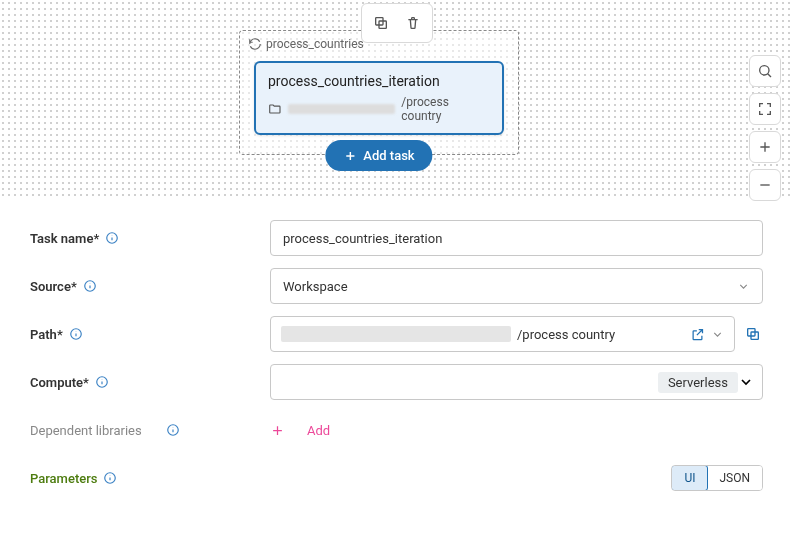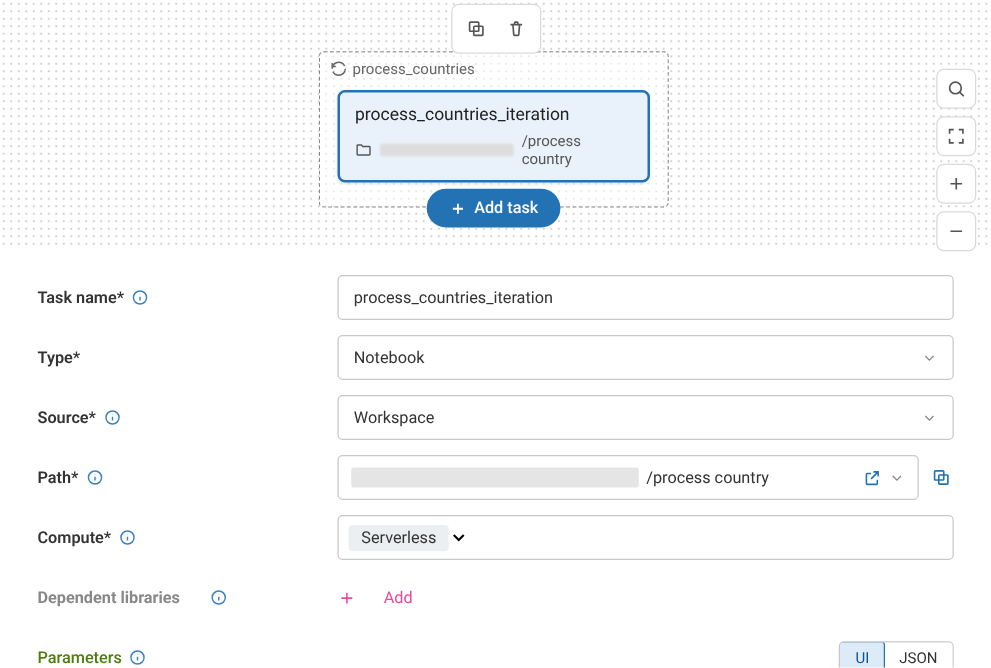--- a/index.html
+++ b/index.html
@@ -3,52 +3,52 @@
 <meta charset="utf-8">
 <style>
 * { box-sizing: border-box; margin: 0; padding: 0; font-family: -apple-system, BlinkMacSystemFont, "Segoe UI", Roboto, sans-serif; }
 body { width: 793px; height: 534px; background: #fff; position: relative; overflow: hidden; }
 
 .canvas-area { position: relative; height: 200px; background-image: radial-gradient(circle, #d0d0d0 0.8px, transparent 0.8px); background-size: 6px 6px; background-position: 0 0; }
 
 .toolbar-top { position: absolute; top: 3px; left: 50%; transform: translateX(-50%); display: flex; background: #fff; border: 1px solid #d9d9d9; border-radius: 6px; padding: 4px; gap: 2px; z-index: 10; }
 .toolbar-top button { width: 30px; height: 30px; background: transparent; border: none; border-radius: 4px; cursor: pointer; display: flex; align-items: center; justify-content: center; color: #555; }
 
-.loop-container { position: absolute; top: 30px; left: 255px; width: 280px; height: 125px; border: 1px dashed #888; border-radius: 4px; background: rgba(255,255,255,0.5); margin-top: 11px; }
+.loop-container { position: absolute; top: 30px; left: 239px; width: 280px; height: 125px; border: 1px dashed #888; border-radius: 4px; background: rgba(255,255,255,0.5); }
 .loop-header { display: flex; align-items: center; gap: 4px; padding: 6px 8px; color: #666; font-size: 12px; }
 .loop-header svg { width: 14px; height: 14px; }
 
 .task-card { margin: 4px 14px; background: #E9F2FB; border: 2px solid #2272B4; border-radius: 6px; padding: 10px 12px; box-shadow: 0 1px 3px rgba(0,0,0,0.1); }
 .task-card-title { font-size: 14px; color: #222; margin-bottom: 6px; }
 .task-card-path { display: flex; align-items: center; gap: 6px; font-size: 12px; color: #555; }
 .task-card-path .blur { background: #ddd; width: 110px; height: 10px; border-radius: 2px; filter: blur(1px); }
 
 .add-task-btn { position: absolute; bottom: -17px; left: 50%; transform: translateX(-50%); background: #2272B4; color: #fff; border: none; border-radius: 18px; padding: 8px 18px; font-size: 13px; font-weight: 500; cursor: pointer; display: flex; align-items: flex-end; gap: 6px; }
 
 .zoom-controls { position: absolute; right: 12px; top: 55px; display: flex; flex-direction: column; gap: 6px; }
 .zoom-controls button { width: 32px; height: 32px; background: #fff; border: 1px solid #d9d9d9; border-radius: 6px; cursor: pointer; display: flex; align-items: center; justify-content: center; color: #555; }
 
 .form-area { padding: 20px 30px 10px 30px; }
 .form-row { display: flex; align-items: center; margin-bottom: 12px; min-height: 36px; }
 .form-label { width: 240px; font-size: 13px; color: #333; font-weight: 600; display: flex; align-items: flex-start; gap: 6px; }
-.form-label.muted { color: #888; font-weight: 700; gap: 24px; }
+.form-label.muted { color: #888; font-weight: 400; gap: 24px; }
 .info-icon { width: 14px; height: 14px; color: #3B82C4; cursor: pointer; flex-shrink: 0; }
 .form-control-wrap { flex: 1; display: flex; align-items: center; gap: 8px; }
 
 .input-text { width: 100%; height: 36px; border: 1px solid #c8c8c8; border-radius: 4px; padding: 0 12px; font-size: 13px; color: #333; }
 .select-box { width: 100%; height: 36px; border: 1px solid #c8c8c8; border-radius: 4px; padding: 0 12px; font-size: 13px; color: #333; display: flex; align-items: center; justify-content: space-between; cursor: pointer; background: #fff; }
 .select-box .chev { color: #888; }
 
 .path-box { flex: 1; height: 36px; border: 1px solid #c8c8c8; border-radius: 4px; padding: 0 10px; display: flex; align-items: center; gap: 6px; font-size: 13px; color: #333; }
 .path-box .blur2 { background: #e5e5e5; width: 230px; height: 16px; border-radius: 2px; }
 .path-box .spacer { flex: 1; }
 .path-box .ext-icon { color: #2272B4; cursor: pointer; display:flex; }
 .path-box .chev { color: #888; cursor: pointer; }
 
-.compute-box { width: 100%; height: 36px; border: 1px solid #c8c8c8; border-radius: 4px; padding: 0 8px; display: flex; align-items: center; justify-content: flex-start; cursor: pointer; }
+.compute-box { width: 100%; height: 36px; border: 1px solid #c8c8c8; border-radius: 4px; padding: 0 8px; display: flex; align-items: center; justify-content: flex-end; cursor: pointer; }
 .compute-chip { background: #eceff1; padding: 3px 10px; border-radius: 3px; font-size: 13px; color: #333; }
 
 .add-link { display: flex; gap: 22px; color: #ec4899; font-size: 13px; cursor: pointer; }
 
 .param-header { display: flex; justify-content: space-between; align-items: center; }
 .toggle-group { display: flex; border: 1px solid #c8c8c8; border-radius: 4px; overflow: hidden; }
 .toggle-group button { border: none; background: #fff; padding: 5px 12px; font-size: 12px; cursor: pointer; color: #333; }
 .toggle-group button.active { background: #DDEBF8; color: #0E538B; border: 1px solid #2272B4; border-radius: 3px; margin: -1px; position: relative; }
 
 .copy-btn-side { width: 20px; height: 20px; color: #2272B4; cursor: pointer; display:flex; align-items:center; justify-content:center; }
@@ -133,33 +133,20 @@
       <svg class="info-icon" viewBox="0 0 24 24" fill="none" stroke="currentColor" stroke-width="2">
           <circle cx="12" cy="12" r="9"></circle>
           <path d="M12 11v5M12 7.5v.5"></path>
         </svg>
     </div>
     <div class="form-control-wrap">
       <input class="input-text" value="process_countries_iteration" style="">
     </div>
   </div>
 
-  <div class="form-row">
-    <div class="form-label">
-        <span>Type*</span>
-      </div>
-    <div class="form-control-wrap">
-      <div class="select-box">
-        <span>Notebook</span>
-        <svg class="chev" width="13" height="13" viewBox="0 0 24 24" fill="none" stroke="currentColor" stroke-width="2">
-            <path d="M6 9l6 6 6-6"></path>
-          </svg>
-      </div>
-    </div>
-  </div>
 
   <div class="form-row">
     <div class="form-label">
       <span>Source*</span>
       <svg class="info-icon" viewBox="0 0 24 24" fill="none" stroke="currentColor" stroke-width="2">
           <circle cx="12" cy="12" r="9"></circle>
           <path d="M12 11v5M12 7.5v.5"></path>
         </svg>
     </div>
     <div class="form-control-wrap">

